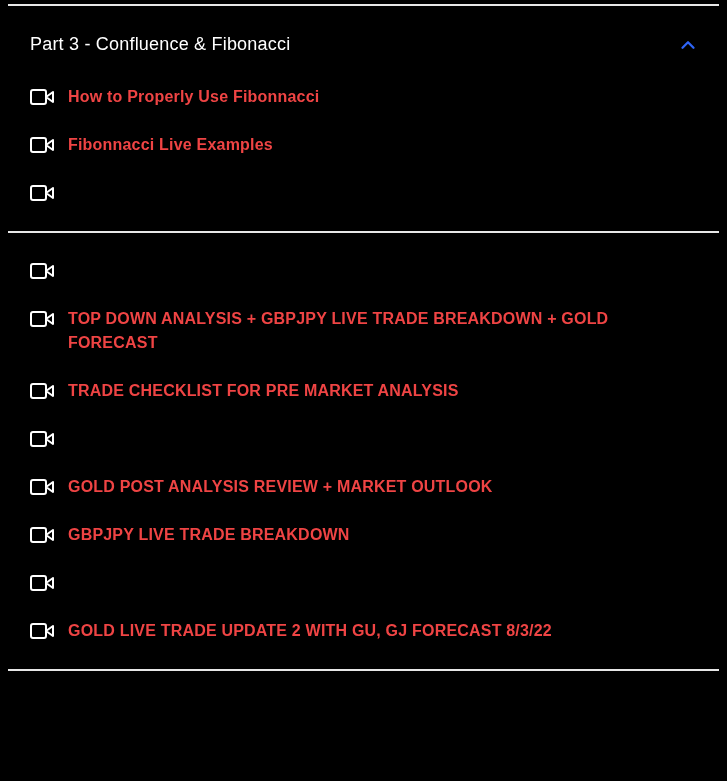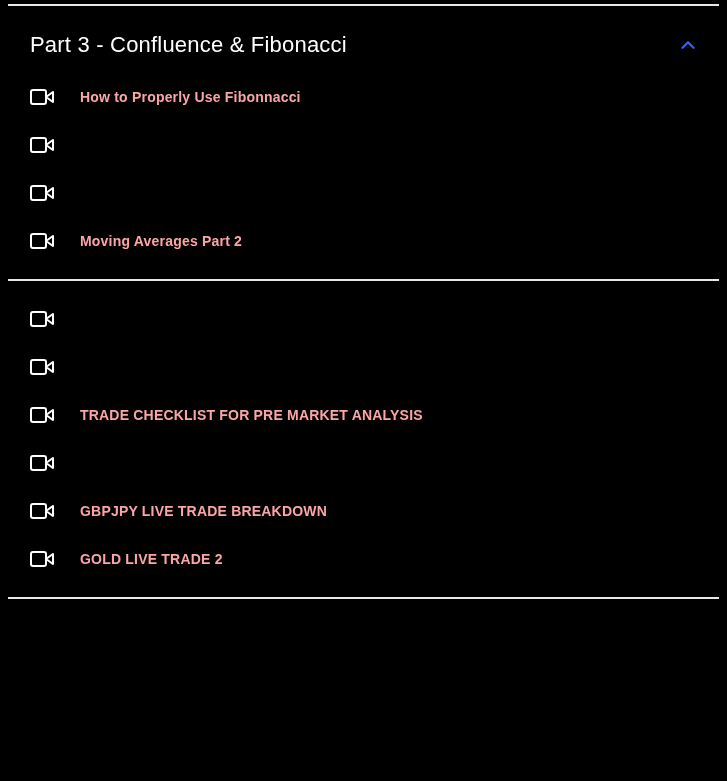--- a/index.html
+++ b/index.html
@@ -28,21 +28,21 @@
   }
   .section-head {
     display: flex;
     align-items: center;
     justify-content: space-between;
     height: 25px;
     margin-bottom: 28px;
     cursor: pointer;
   }
   .section-title {
-    font-size: 22px;
+    font-size: 18px;
     font-weight: 500;
     letter-spacing: 0.2px;
     color: #ffffff;
   }
   .chevron-btn {
     background: none;
     border: none;
     padding: 0;
     margin: 0;
     cursor: pointer;
@@ -73,27 +73,26 @@
     display: flex;
     align-items: center;
     justify-content: center;
   }
   .video-icon svg {
     width: 24px;
     height: 24px;
     stroke: #ffffff;
   }
   .lesson-label {
-    font-size: 14px;
+    font-size: 16px;
     font-weight: 700;
     line-height: 24px;
     letter-spacing: 0.2px;
     max-width: 585px;
-    color: #fca5a5;
-    margin-left: 12px;
+    color: #ef4444;
   }
 </style>
 </head>
 <body>
 
 <div class="page">
 
   <hr class="divider">
 
   <section class="section">
@@ -117,37 +116,29 @@
         </span>
         <span class="lesson-label">How to Properly Use Fibonnacci</span>
       </li>
       <li class="lesson-item">
         <span class="video-icon">
           <svg viewBox="0 0 24 24" fill="none" stroke-width="2" stroke-linecap="round" stroke-linejoin="round">
               <polygon points="23 7 16 12 23 17 23 7"></polygon>
               <rect x="1" y="5" width="15" height="14" rx="2" ry="2"></rect>
             </svg>
         </span>
-      </li>
-      <li class="lesson-item">
-        <span class="video-icon">
-          <svg viewBox="0 0 24 24" fill="none" stroke-width="2" stroke-linecap="round" stroke-linejoin="round">
-              <polygon points="23 7 16 12 23 17 23 7"></polygon>
-              <rect x="1" y="5" width="15" height="14" rx="2" ry="2"></rect>
-            </svg>
-        </span>
-      </li>
-      <li class="lesson-item">
-        <span class="video-icon">
-          <svg viewBox="0 0 24 24" fill="none" stroke-width="2" stroke-linecap="round" stroke-linejoin="round">
-              <polygon points="23 7 16 12 23 17 23 7"></polygon>
-              <rect x="1" y="5" width="15" height="14" rx="2" ry="2"></rect>
-            </svg>
-        </span>
-        <span class="lesson-label">Moving Averages Part 2</span>
+        <span class="lesson-label">Fibonnacci Live Examples</span>
+      </li>
+      <li class="lesson-item">
+        <span class="video-icon">
+          <svg viewBox="0 0 24 24" fill="none" stroke-width="2" stroke-linecap="round" stroke-linejoin="round">
+              <polygon points="23 7 16 12 23 17 23 7"></polygon>
+              <rect x="1" y="5" width="15" height="14" rx="2" ry="2"></rect>
+            </svg>
+        </span>
       </li>
     </ul>
   </section>
 
   <hr class="divider">
 
   <section class="section">
     <ul class="lesson-list">
       <li class="lesson-item">
         <span class="video-icon">
@@ -157,20 +148,21 @@
             </svg>
         </span>
       </li>
       <li class="lesson-item">
         <span class="video-icon">
           <svg viewBox="0 0 24 24" fill="none" stroke-width="2" stroke-linecap="round" stroke-linejoin="round">
               <polygon points="23 7 16 12 23 17 23 7"></polygon>
               <rect x="1" y="5" width="15" height="14" rx="2" ry="2"></rect>
             </svg>
         </span>
+        <span class="lesson-label">TOP DOWN ANALYSIS + GBPJPY LIVE TRADE BREAKDOWN + GOLD FORECAST</span>
       </li>
       <li class="lesson-item">
         <span class="video-icon">
           <svg viewBox="0 0 24 24" fill="none" stroke-width="2" stroke-linecap="round" stroke-linejoin="round">
               <polygon points="23 7 16 12 23 17 23 7"></polygon>
               <rect x="1" y="5" width="15" height="14" rx="2" ry="2"></rect>
             </svg>
         </span>
         <span class="lesson-label">TRADE CHECKLIST FOR PRE MARKET ANALYSIS</span>
       </li>
@@ -182,29 +174,46 @@
             </svg>
         </span>
       </li>
       <li class="lesson-item">
         <span class="video-icon">
           <svg viewBox="0 0 24 24" fill="none" stroke-width="2" stroke-linecap="round" stroke-linejoin="round">
               <polygon points="23 7 16 12 23 17 23 7"></polygon>
               <rect x="1" y="5" width="15" height="14" rx="2" ry="2"></rect>
             </svg>
         </span>
+        <span class="lesson-label">GOLD POST ANALYSIS REVIEW + MARKET OUTLOOK</span>
+      </li>
+      <li class="lesson-item">
+        <span class="video-icon">
+          <svg viewBox="0 0 24 24" fill="none" stroke-width="2" stroke-linecap="round" stroke-linejoin="round">
+              <polygon points="23 7 16 12 23 17 23 7"></polygon>
+              <rect x="1" y="5" width="15" height="14" rx="2" ry="2"></rect>
+            </svg>
+        </span>
         <span class="lesson-label">GBPJPY LIVE TRADE BREAKDOWN</span>
       </li>
       <li class="lesson-item">
         <span class="video-icon">
           <svg viewBox="0 0 24 24" fill="none" stroke-width="2" stroke-linecap="round" stroke-linejoin="round">
               <polygon points="23 7 16 12 23 17 23 7"></polygon>
               <rect x="1" y="5" width="15" height="14" rx="2" ry="2"></rect>
             </svg>
         </span>
-        <span class="lesson-label">GOLD LIVE TRADE 2</span>
+      </li>
+      <li class="lesson-item">
+        <span class="video-icon">
+          <svg viewBox="0 0 24 24" fill="none" stroke-width="2" stroke-linecap="round" stroke-linejoin="round">
+              <polygon points="23 7 16 12 23 17 23 7"></polygon>
+              <rect x="1" y="5" width="15" height="14" rx="2" ry="2"></rect>
+            </svg>
+        </span>
+        <span class="lesson-label">GOLD LIVE TRADE UPDATE 2 WITH GU, GJ FORECAST 8/3/22</span>
       </li>
     </ul>
   </section>
 
   <hr class="divider">
 
 </div>
 
 </body></html>

